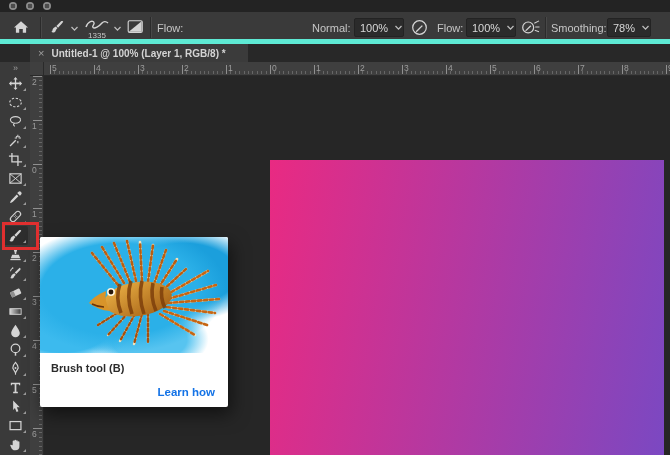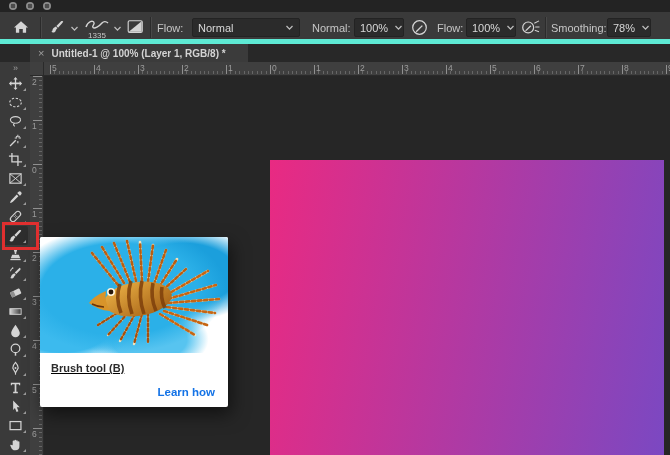--- a/index.html
+++ b/index.html
@@ -67,21 +67,21 @@
   
   .canvas-area{position:absolute;left:44px;top:76px;width:626px;height:379px;background:#262626;}
   .document{position:absolute;left:226px;top:84px;width:394px;height:295px;background:#888;}
 
   
   .tool-highlight{position:absolute;left:2px;top:222px;width:37px;height:28px;
                   border:3px solid #e02f2f;box-sizing:border-box;z-index:40;pointer-events:none;}
 
   
   .tooltip{position:absolute;left:40px;top:237px;width:188px;height:170px;background:#fff;
-           border-radius:2px;box-shadow:3px 7px 18px rgba(0,0,0,.55);z-index:30;overflow:hidden;text-decoration:underline;}
+           border-radius:2px;box-shadow:3px 7px 18px rgba(0,0,0,.55);z-index:30;overflow:hidden;}
   .tooltip-image{position:relative;width:188px;height:116px;overflow:hidden;
     background:
       radial-gradient(75% 72% at 42% 45%, #2bb0e8 0 55%, rgba(43,176,232,0) 76%),
       radial-gradient(55% 55% at 12% 72%, #3cbaee 0 50%, rgba(60,186,238,0) 72%),
       radial-gradient(62% 58% at 76% 32%, #1b9fdc 0 46%, rgba(27,159,220,0) 70%),
       radial-gradient(48% 45% at 58% 88%, #57c4f0 0 42%, rgba(87,196,240,0) 66%),
       #ffffff;}
   .tooltip-image svg{position:absolute;left:0;top:0;}
   .tooltip-body{padding:9px 11px 0;}
   .tooltip-title{font-size:11px;font-weight:bold;color:#2b2b2b;}
@@ -134,28 +134,20 @@
 
     <span class="obar-icon" style="left:127px;top:7px">
         <svg viewBox="0 0 18 16" width="17" height="15">
           <rect x="1.2" y="1.8" width="15" height="12.5" rx="1.5" fill="none" stroke="#d4d4d4" stroke-width="1.2"></rect>
           <path d="M1.8 13.6 15.5 2.4v11.2Z" fill="#d4d4d4"></path>
         </svg>
       </span>
     <span class="vsep" style="left:150px"></span>
 
     <span class="opt-label" style="left:157px">Flow:</span>
-    <div class="opt-box" style="left:192px;width:108px">
-      <span>Normal</span>
-      <span class="chev">
-          <svg viewBox="0 0 10 7" width="9" height="6">
-            <path d="M1.5 1.2 5 4.8 8.5 1.2" fill="none" stroke="#bdbdbd" stroke-width="1.5"></path>
-          </svg>
-        </span>
-    </div>
 
     <span class="opt-label" style="left:312px">Normal:</span>
     <div class="opt-box" style="left:354px;width:50px">
       <span>100%</span>
       <span class="chev">
           <svg viewBox="0 0 10 7" width="9" height="6">
             <path d="M1.5 1.2 5 4.8 8.5 1.2" fill="none" stroke="#bdbdbd" stroke-width="1.5"></path>
           </svg>
         </span>
     </div>

